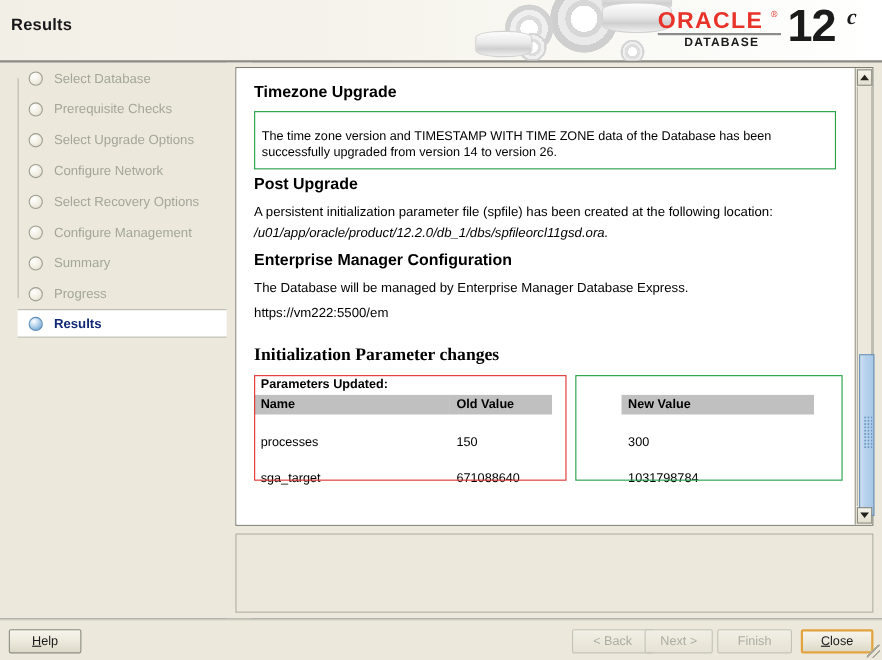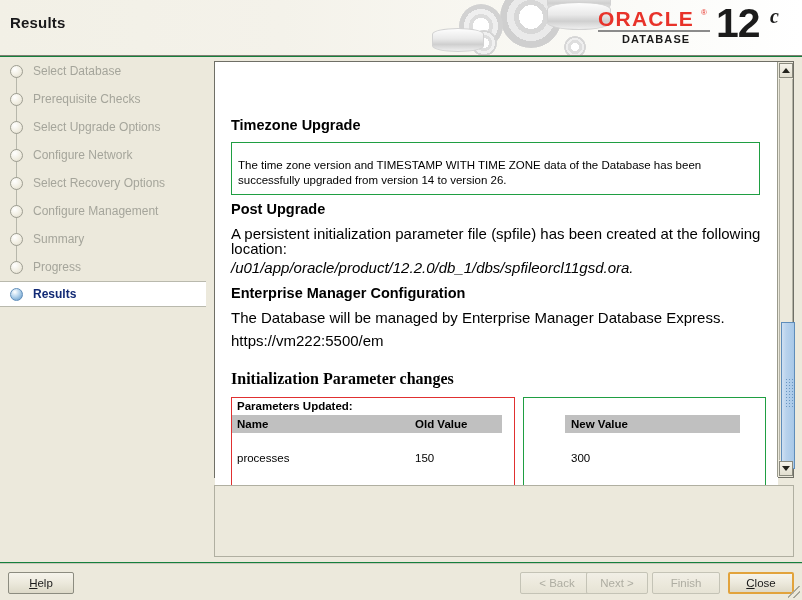--- a/index.html
+++ b/index.html
@@ -7,21 +7,21 @@
     margin: 0; padding: 0;
     width: 802px; height: 600px;
     overflow: hidden;
     background: #ece9dc;
     font-family: "Liberation Sans", sans-serif;
   }
 
   #app {
     position: relative;
     width: 802px; height: 600px;
-    background: #15803d;
+    background: #a3a3a3;
   }
 
   
   #header {
     position: absolute; left: 0; top: 0;
     width: 802px; height: 56px;
     background: linear-gradient(to right, #f2f0e6 0%, #f4f2ea 35%, #f8f7f1 60%, #fbfbf8 80%, #ffffff 100%);
     border-bottom: 1px solid #7f7f72;
     overflow: hidden;
   }
@@ -74,20 +74,21 @@
     font-style: italic;
     font-size: 20px; font-weight: bold; color: #1b1b1b;
   }
 
   
   #sidebar {
     position: absolute; left: 0; top: 57px;
     width: 231px; height: 505px;
     background: #ece9dc;
     border-right: 1px solid #14532d;
+    padding-left: 16px;
   }
   .step {
     position: relative;
     height: 28px;
     display: flex; align-items: center;
     padding-left: 10px;
   }
   .step .bullet {
     position: relative; z-index: 2;
     width: 13px; height: 13px; border-radius: 50%;
@@ -129,36 +130,35 @@
     width: 580px; height: 417px;
     background: #ffffff;
     border: 1px solid #6f6f66;
   }
   #scrollcontent {
     position: absolute; left: 0; top: 0;
     width: 563px; height: 415px;
     overflow: hidden;
     padding: 8px 14px 0 16px;
     background: #ffffff;
-    margin-top: 41px;
   }
 
   h2.sec {
     margin: 6px 0 9px 0;
     font-size: 14.5px; font-weight: bold; color: #000;
     font-family: "Liberation Sans", sans-serif;
   }
   h2.sec.serif {
     font-family: "Liberation Serif", serif;
     font-size: 16px;
     margin-top: 22px;
   }
   p.body {
     margin: 0 0 4px 0;
-    font-size: 15px; color: #000; line-height: 15px;
+    font-size: 12px; color: #000; line-height: 15px;
   }
   p.body.spaced { margin-bottom: 10px; font-style: italic; }
 
   #tz-box {
     border: 1px solid #1f9e42;
     padding: 15px 6px 6px 6px;
     margin: 0 4px 4px 0;
     font-size: 11.5px; line-height: 15px; color: #000;
   }
 

